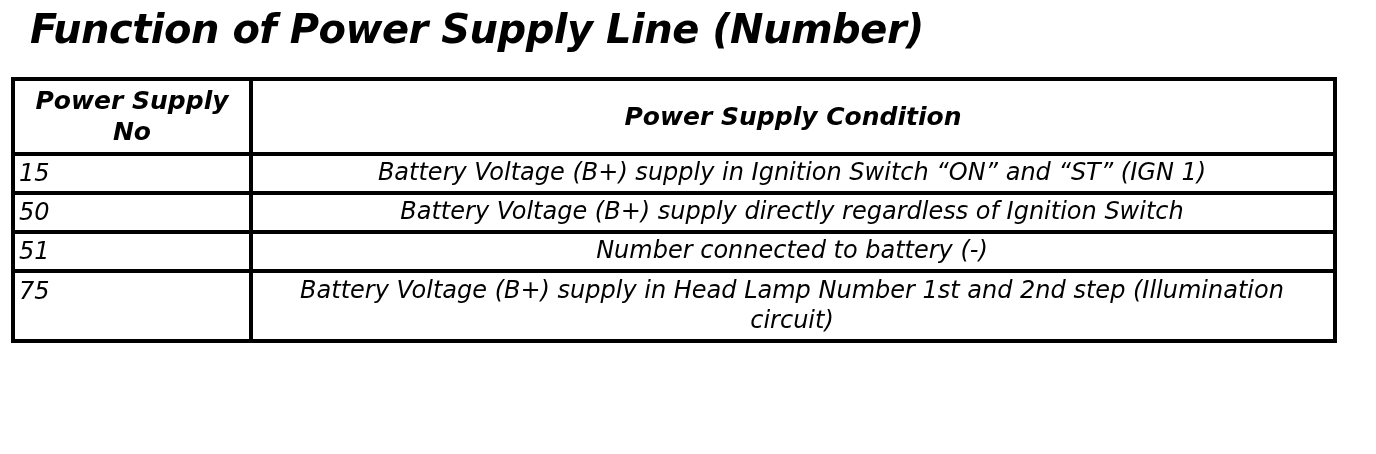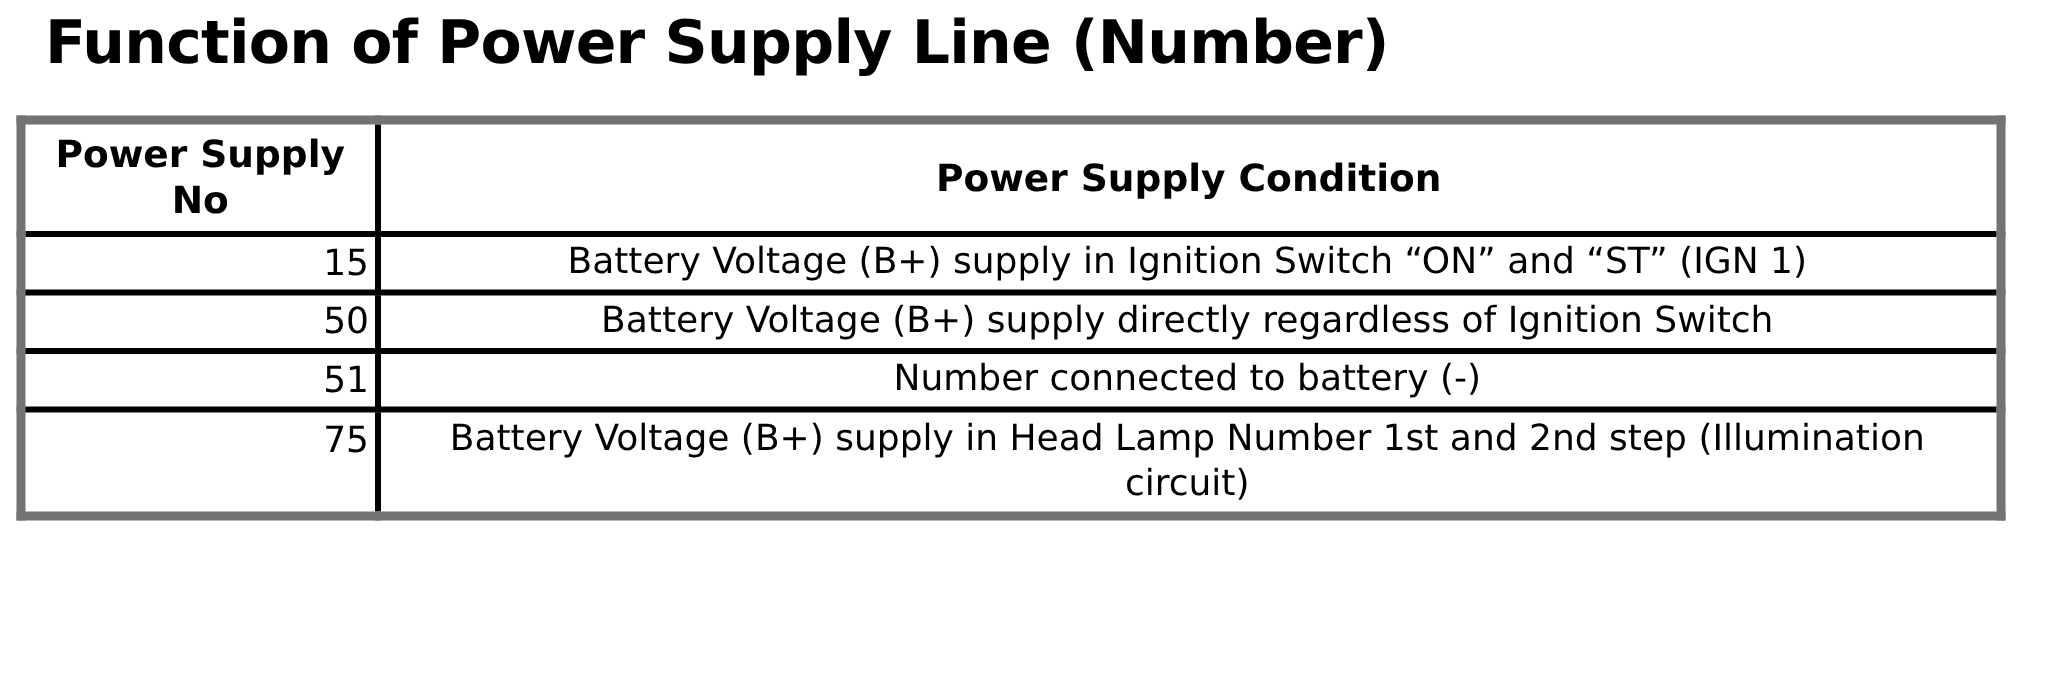--- a/index.html
+++ b/index.html
@@ -9,40 +9,41 @@
     background: #ffffff;
     color: #000000;
     font-family: "DejaVu Sans", sans-serif;
   }
   .page {
     position: relative;
     width: 1376px;
     height: 370px;
     background: #ffffff;
     overflow: hidden;
+    font-style: italic;
   }
   .doc-title {
     margin: 0;
     position: absolute;
     left: 30px;
     top: 6px;
     font-size: 40px;
     line-height: 1.15;
     font-weight: bold;
     letter-spacing: -0.5px;
     white-space: nowrap;
   }
   table.power-table {
     position: absolute;
     left: 11px;
     top: 77px;
     width: 1326px;
     border-collapse: collapse;
     table-layout: fixed;
-    border: 6px solid #737373;
+    border: 3px solid #737373;
   }
   .power-table th,
   .power-table td {
     border: 4px solid #000;
     overflow: hidden;
   }
   .power-table col.no-col   { width: 238px; }
   .power-table col.cond-col { width: auto; }
   .power-table th {
     font-size: 25px;
@@ -53,21 +54,21 @@
     padding: 4px 6px;
     line-height: 1.25;
   }
   .power-table th.hdr-no { white-space: pre-line; }
   .power-table td {
     font-size: 24px;
     line-height: 1.28;
     height: 39px;
   }
   .power-table td.cell-no {
-    text-align: right;
+    text-align: left;
     vertical-align: middle;
     padding: 1px 4px;
   }
   .power-table td.cell-cond {
     text-align: center;
     vertical-align: middle;
     padding: 1px 9px 3px 7px;
   }
   .power-table tr.row-tall td { height: 62px; vertical-align: top; }
   .power-table tr.row-tall td.cell-no   { padding-top: 3px; }

